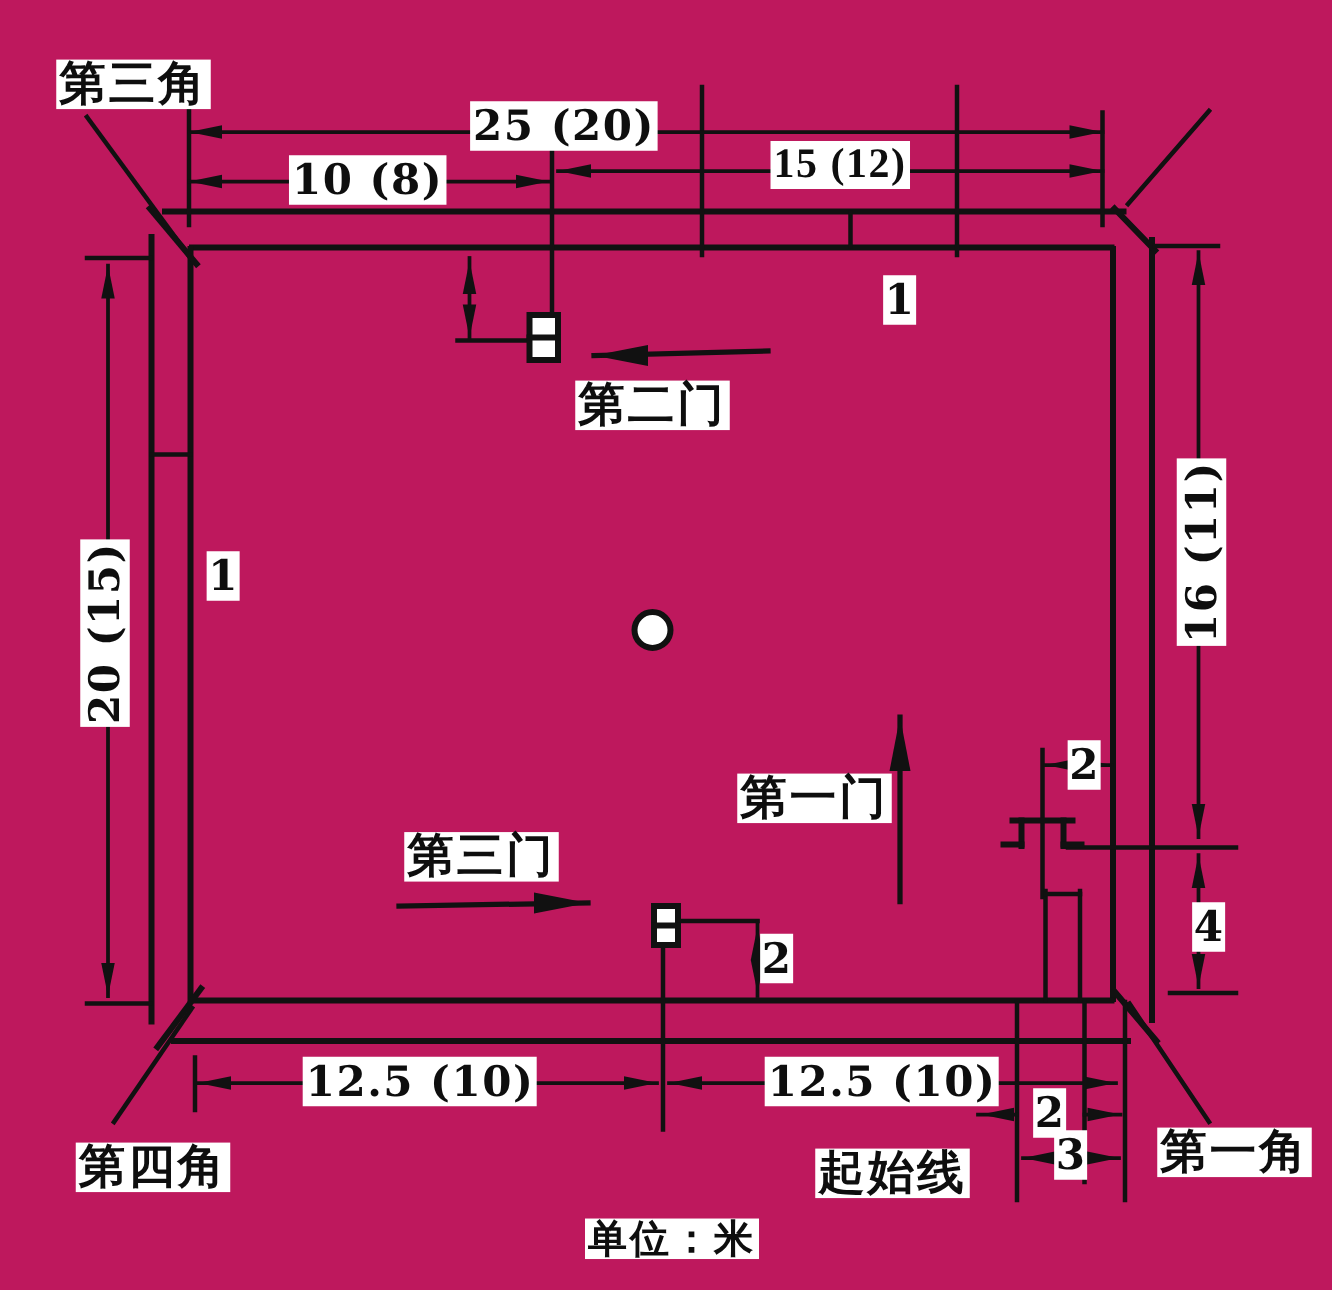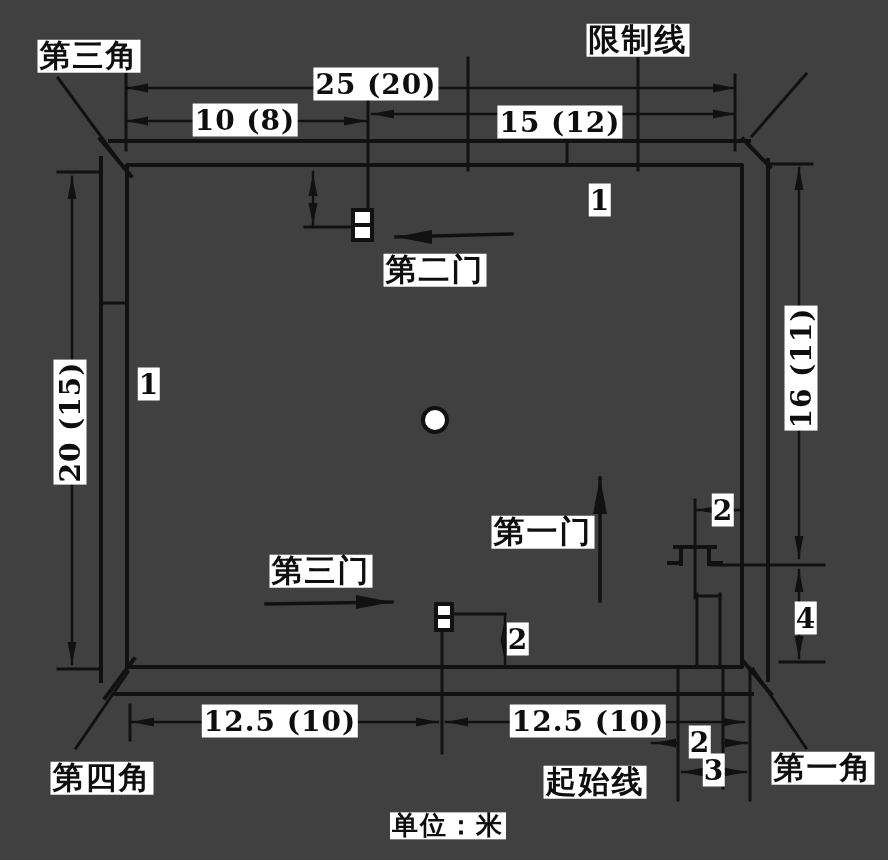--- a/index.html
+++ b/index.html
@@ -1,17 +1,17 @@
 <!DOCTYPE html>
 <html><head>
 <meta charset="utf-8">
 <style>
   html,body { margin:0; padding:0; background:#ffffff; }
   #canvas {
-    position:relative; width:888px; height:860px; background:#404040;
+    position:relative; width:888px; height:860px; background:#be185d;
     font-family:"Liberation Sans",sans-serif; color:#0e0e0e; overflow:hidden;
   }
   #drawing { position:absolute; left:0; top:0; z-index:1; }
   .lbl {
     position:absolute; z-index:2; transform:translate(-50%,-50%);
     font:700 31px "Liberation Sans",sans-serif; letter-spacing:2px;
     color:#0e0e0e; white-space:nowrap; background:#ffffff; padding:0 2px; line-height:1.05;
   }
   .num { font:700 28px "DejaVu Serif",serif; letter-spacing:1px; }
   .rot { transform:translate(-50%,-50%) rotate(-90deg); }
@@ -159,33 +159,32 @@
       </g>
 
       <circle cx="435" cy="420" r="12" stroke-width="4" fill="#ffffff"></circle>
     </g>
   </svg>
 
   <div class="lbl" style="left:89px;  top:56px;">第三角</div>
   <div class="lbl" style="left:70px;  top:778px;margin-left:32px;">第四角</div>
   <div class="lbl" style="left:823px; top:768px;">第一角</div>
 
-  <div class="lbl" style="left:638px; top:40px;">限制线</div>
   <div class="lbl" style="left:595px; top:782px;">起始线</div>
 
   <div class="lbl" style="left:435px; top:270px;">第二门</div>
   <div class="lbl" style="left:543px; top:532px;">第一门</div>
   <div class="lbl" style="left:321px; top:571px;">第三门</div>
 
 
   <div class="lbl" style="left:448px; top:826px; font-size:26px;">单位：米</div>
 
   <div class="lbl num" style="left:376px; top:84px;">25 (20)</div>
   <div class="lbl num" style="left:245px; top:120px;">10 (8)</div>
-  <div class="lbl num" style="left:560px; top:122px;">15 (12)</div>
+  <div class="lbl num" style="left:560px; top:110px;font-family:Liberation Serif, serif;">15 (12)</div>
   <div class="lbl num rot" style="left:70px;  top:422px;">20 (15)</div>
   <div class="lbl num rot" style="left:801px; top:368px;">16 (11)</div>
   <div class="lbl num" style="left:280px; top:721px;">12.5 (10)</div>
   <div class="lbl num" style="left:588px; top:721px;">12.5 (10)</div>
   <div class="lbl num small-pad" style="left:806px; top:618px;">4</div>
   <div class="lbl num small-pad" style="left:723px; top:510px;">2</div>
   <div class="lbl num small-pad" style="left:518px; top:639px;">2</div>
   <div class="lbl num small-pad" style="left:700px; top:742px;">2</div>
   <div class="lbl num small-pad" style="left:714px; top:770px;">3</div>
   <div class="lbl num small-pad" style="left:600px; top:200px;">1</div>

